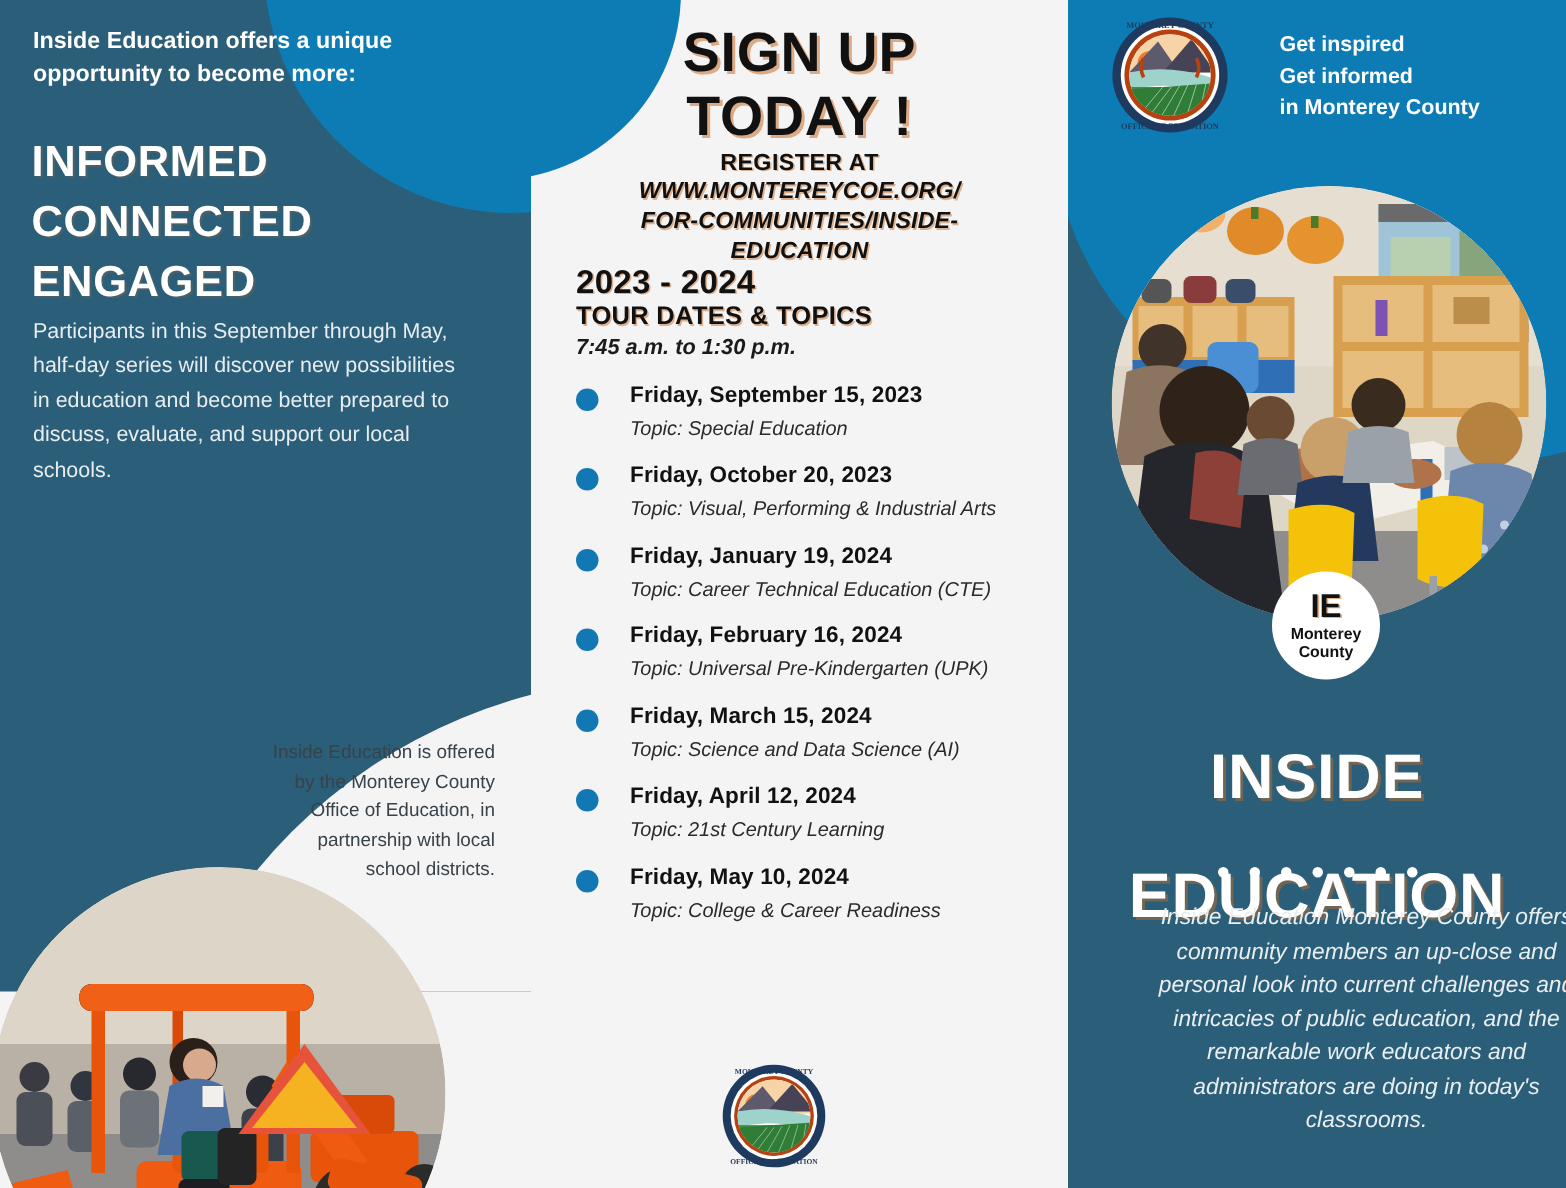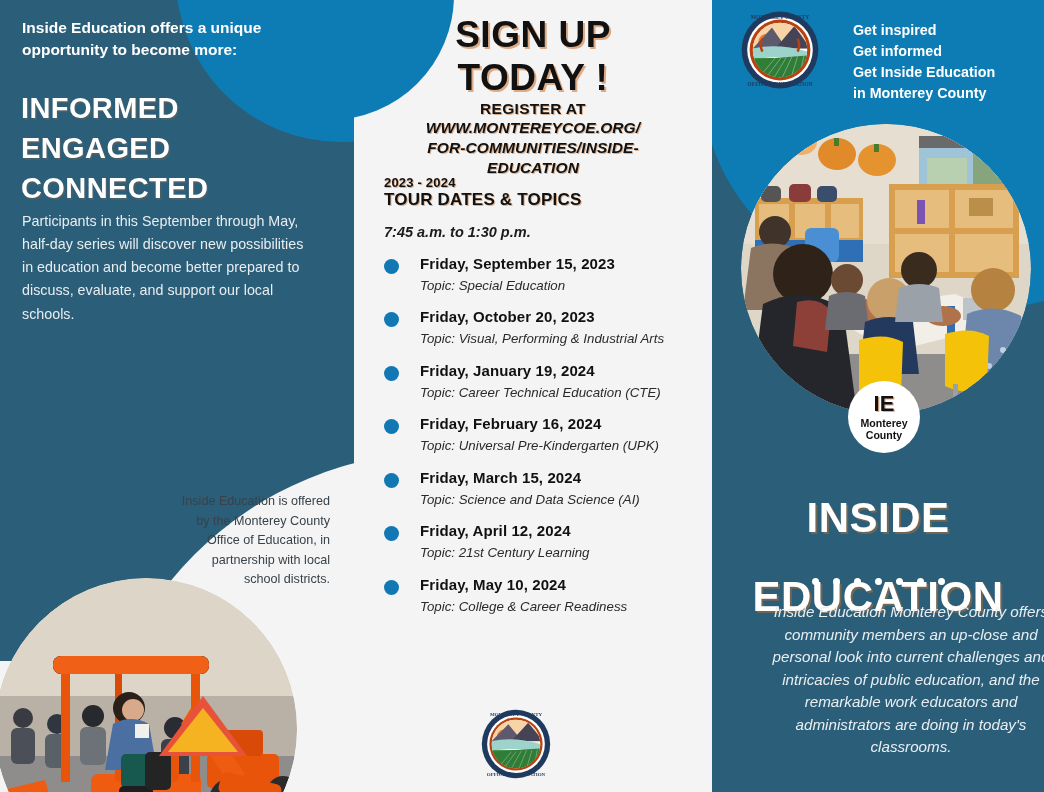--- a/index.html
+++ b/index.html
@@ -89,21 +89,21 @@
     text-shadow: 1px 1px 0 rgba(200,110,40,0.5);
   }
   .register .url {
     font-size: 15.5px; font-weight: bold; font-style: italic; color: #111;
     line-height: 1.28; letter-spacing: 0.1px;
     text-shadow: 1px 1px 0 rgba(200,110,40,0.5);
   }
   .tour-head {
     position: absolute; left: 30px; top: 175px; z-index: 3;
   }
-  .tour-head .y { font-size: 13px; font-weight: bold; color: #111; letter-spacing:0.2px;
+  .tour-head .y { font-size: 22px; font-weight: bold; color: #111; letter-spacing:0.2px;
     text-shadow: 1px 1px 0 rgba(200,110,40,0.5); }
   .tour-head .t { font-size: 17px; font-weight: bold; color: #111; letter-spacing:0.2px;
     text-shadow: 1px 1px 0 rgba(200,110,40,0.5); }
   .tour-time {
     position: absolute; left: 30px; top: 224px; font-size: 14.5px; font-weight: bold;
     font-style: italic; color: #1b1b1b; z-index: 3;
   }
   .dates {
     position: absolute; left: 22px; top: 255px; width: 336px; z-index: 3;
   }
@@ -182,22 +182,22 @@
 <div class="page">
 
   <div class="left-panel">
     <div class="blue-corner"></div>
     <div class="blue-dot"></div>
 
     <div class="lead-text">Inside Education offers a unique opportunity to become more:</div>
 
     <div class="big-words">
       <div>INFORMED</div>
+      <div>CONNECTED</div>
       <div>ENGAGED</div>
-      <div>CONNECTED</div>
     </div>
 
     <div class="body-text">
       <p>Participants in this September through May, half-day series will discover new possibilities in education and become better prepared to discuss, evaluate, and support our local schools.</p>
     </div>
 
     <div class="white-swoop"></div>
   </div>
 
   <div class="attrib">Inside Education is offered by the Monterey County Office of Education, in partnership with local school districts.</div>
@@ -393,21 +393,20 @@
         <g fill="#1f3a5f" font-family="Liberation Serif, serif" font-size="7" font-weight="bold">
           <text x="50" y="11" text-anchor="middle">MONTEREY COUNTY</text>
           <text x="50" y="95" text-anchor="middle">OFFICE OF EDUCATION</text>
         </g>
       </svg>
     </div>
 
     <div class="get-lines">
       <div>Get inspired</div>
       <div>Get informed</div>
-      <div>Get Inside Education</div>
       <div>in Monterey County</div>
     </div>
 
     <div class="photo-class">
       <svg width="290" height="290" viewBox="0 0 290 290" xmlns="http://www.w3.org/2000/svg">
         <defs>
             <clipPath id="circClipR">
               <circle cx="145" cy="145" r="145"></circle>
             </clipPath>
           </defs>

